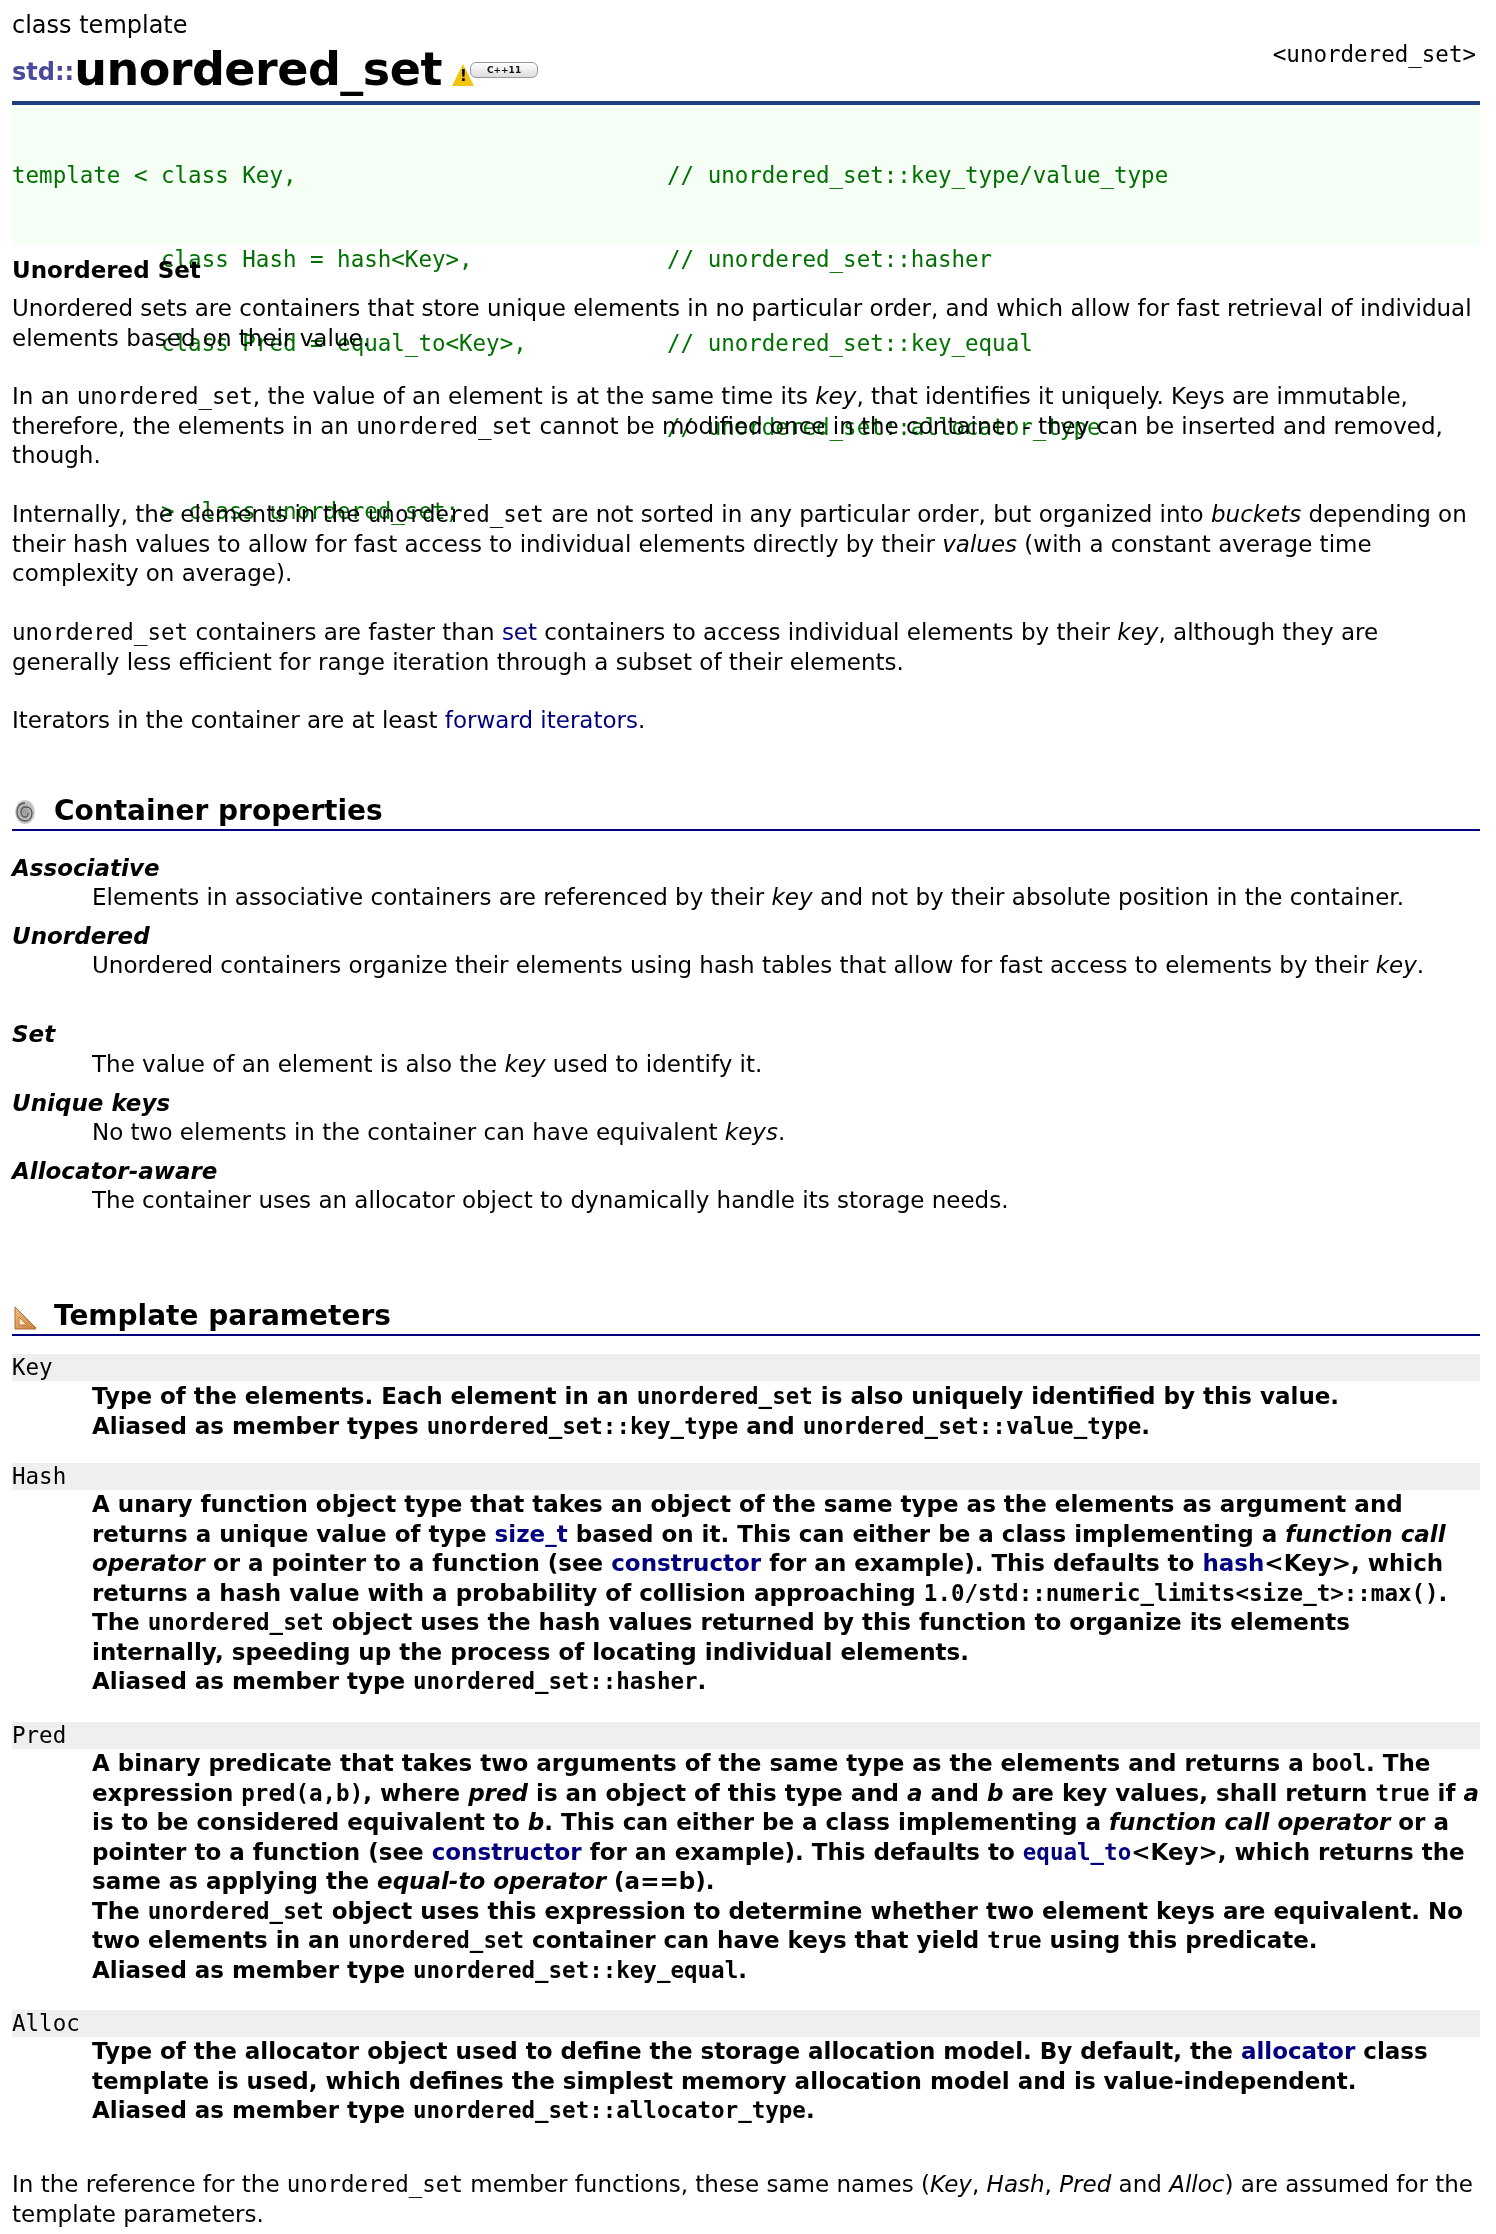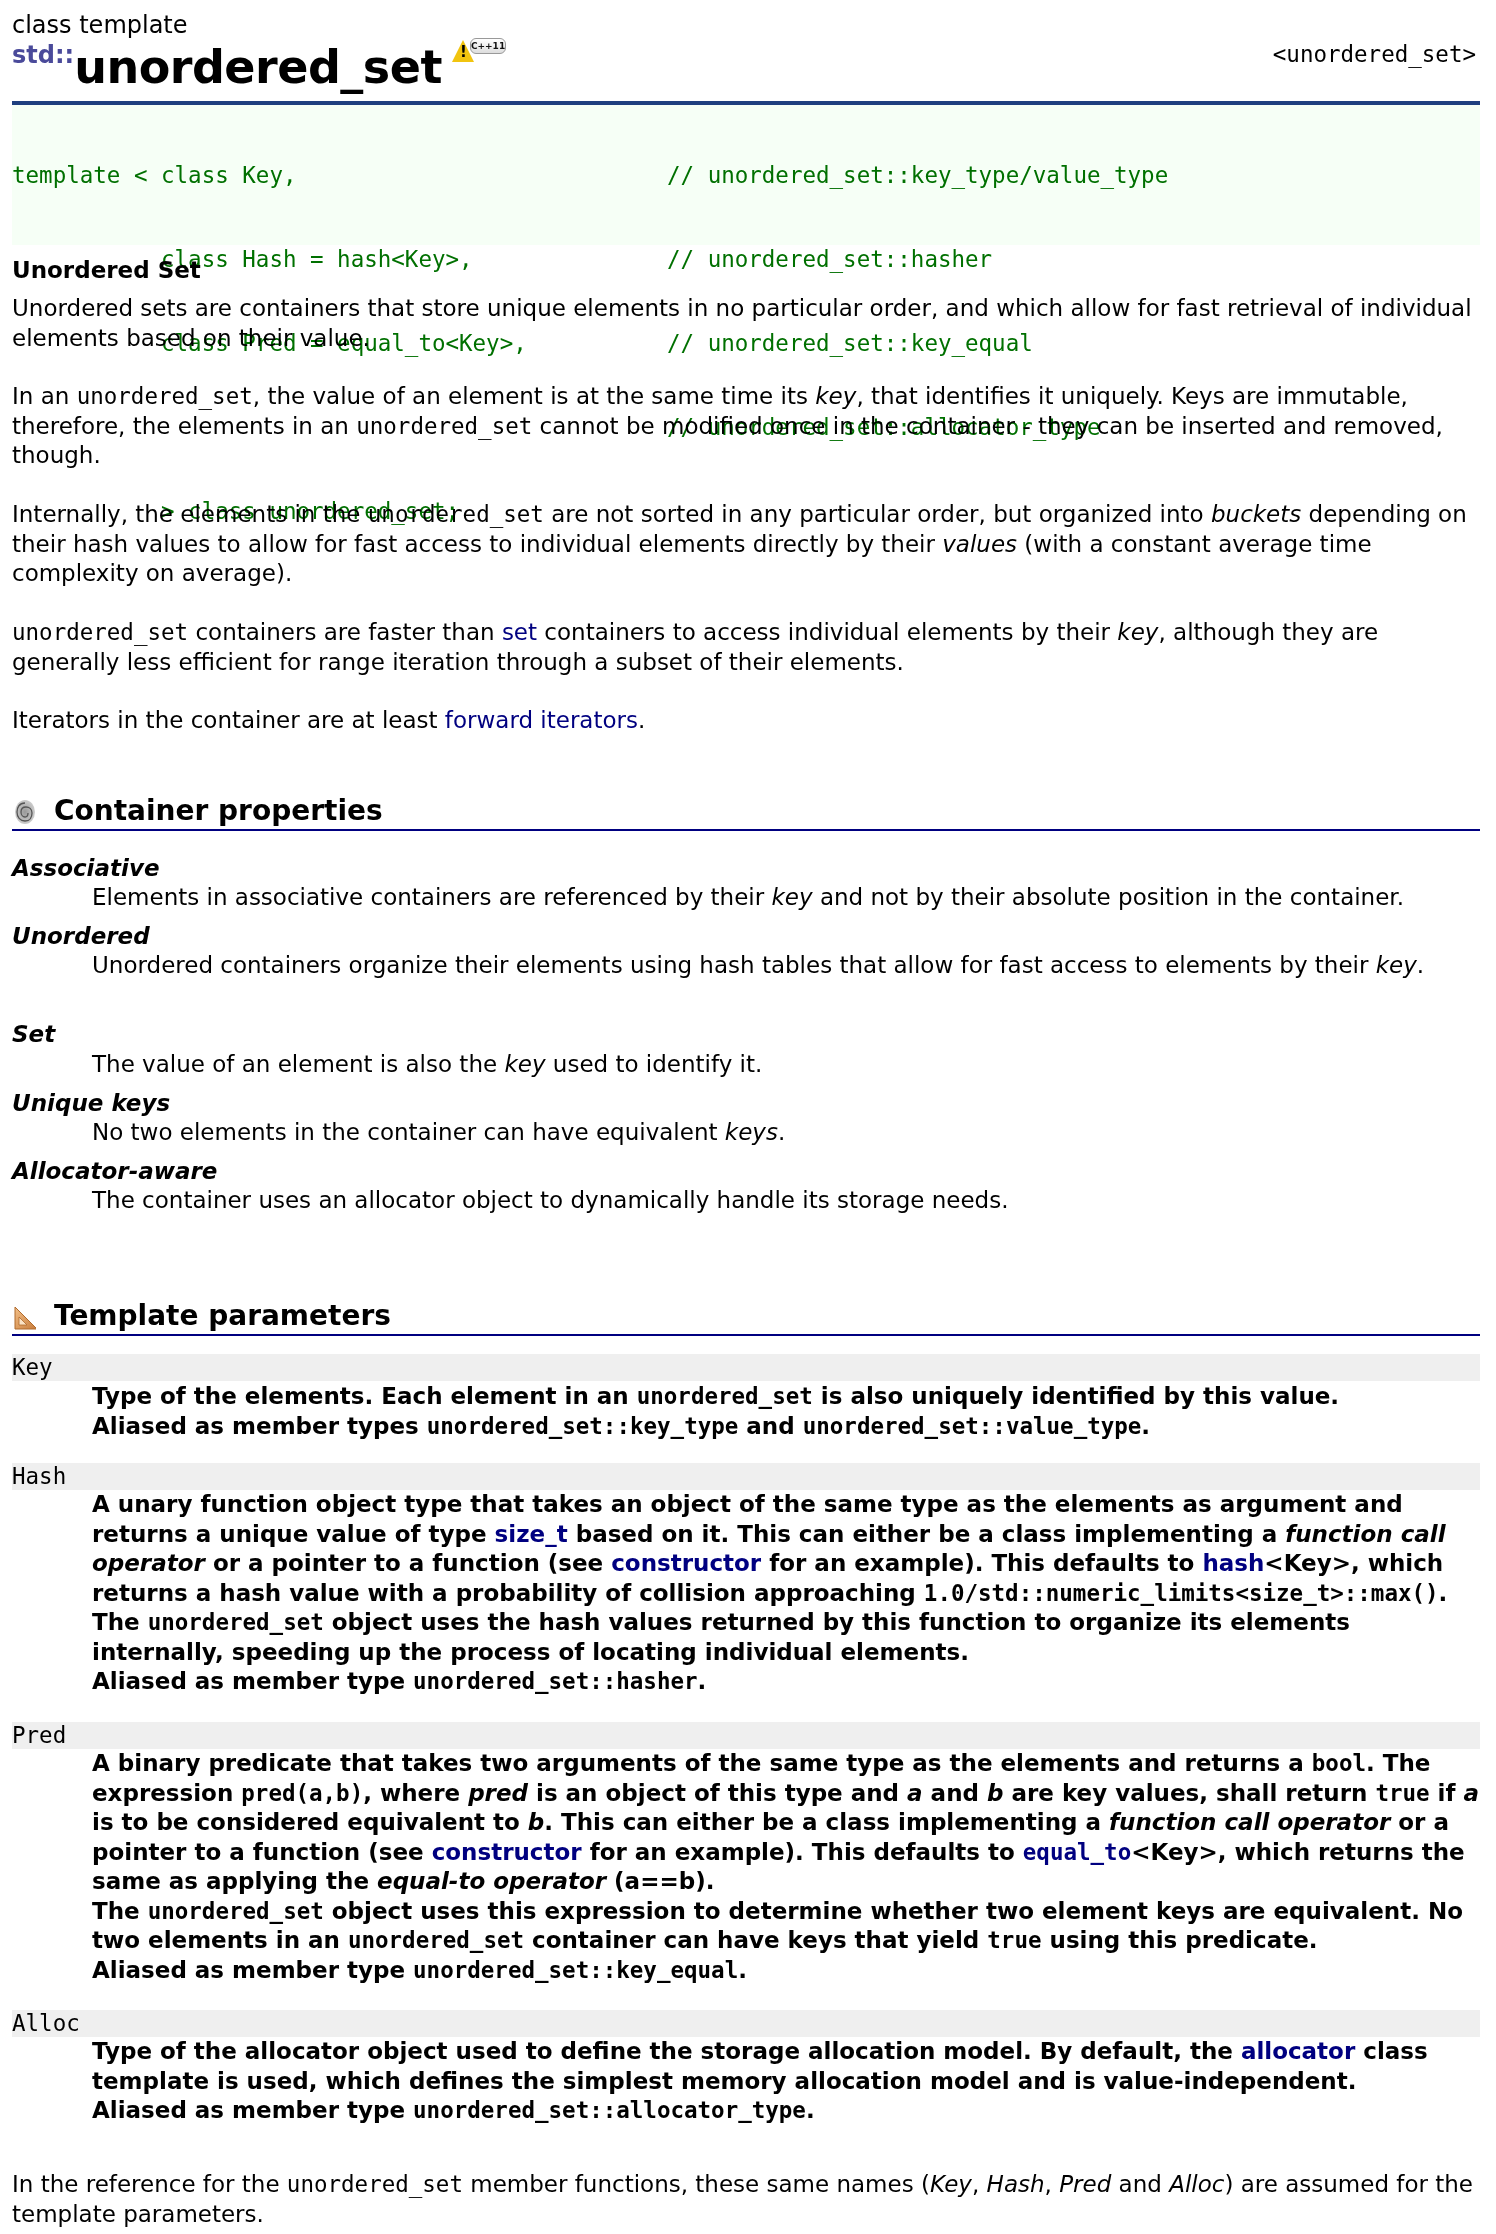--- a/index.html
+++ b/index.html
@@ -12,27 +12,27 @@
   .page { position: absolute; left: 12px; top: 0; width: 1468px; }
   .mono { font-family: "DejaVu Sans Mono", monospace; }
   code, .code-seg { font-family: "DejaVu Sans Mono", monospace; font-size: 22.5px; }
   a, .link { color: #000080; text-decoration: none; cursor: pointer; }
   .link.mono { font-family: "DejaVu Sans Mono", monospace; font-size: 22.5px; }
   em, .it { font-style: italic; }
 
   
   .kind { position: absolute; left: 0; top: 10px; font-size: 24px; line-height: 30px; }
   .header-right { position: absolute; right: 4px; top: 40px; font-family: "DejaVu Sans Mono", monospace; font-size: 22.5px; }
-  .title-row { position: absolute; left: 0; top: 40px; height: 56px; display: flex; align-items: flex-start; }
+  .title-row { position: absolute; left: 0; top: 40px; height: 56px; display: flex; align-items: flex-end; }
   .ns { color: #4a4a9a; font-weight: bold; font-size: 24px; line-height: 30px; margin-bottom: 9px; }
   .title { font-weight: bold; font-size: 46px; line-height: 54px; letter-spacing: -0.5px; }
   .badge { display: inline-flex; align-items: flex-start; margin-left: 10px; margin-bottom: 10px; }
   .warn { width: 0; height: 0; border-left: 11px solid transparent; border-right: 11px solid transparent; border-bottom: 22px solid #f1c40f; position: relative; }
   .warn::after { content: "!"; position: absolute; left: -3px; top: 3px; font-size: 15px; font-weight: bold; color: #000; line-height: 18px; }
-  .cxx { font-size: 9px; font-weight: bold; line-height: 12px; padding: 1px 0; border: 1px solid #999; border-radius: 6px; background: linear-gradient(#fff,#ddd); margin-left: -4px; margin-top: -2px; color: #111; }
+  .cxx { font-size: 9px; font-weight: bold; line-height: 12px; padding: 1px 16px; border: 1px solid #999; border-radius: 6px; background: linear-gradient(#fff,#ddd); margin-left: -4px; margin-top: -2px; color: #111; }
 
   .rule-top { position: absolute; left: 0; top: 101px; width: 1468px; height: 4px; background: #1f3f7f; }
   .codeblock { position: absolute; left: 0; top: 105px; width: 1468px; height: 140px; background: #f6fff6; color: #007000; font-family: "DejaVu Sans Mono", monospace; font-size: 22.5px; line-height: 28px; white-space: pre; }
   .code-line { position: relative; height: 28px; }
   .code-left { position: absolute; left: 0; top: 0; }
   .code-comment { position: absolute; left: 655px; top: 0; }
 
   .h3 { position: absolute; left: 0; font-weight: bold; font-size: 23px; line-height: 30px; }
   .para { position: absolute; left: 0; width: 1468px; }
 

